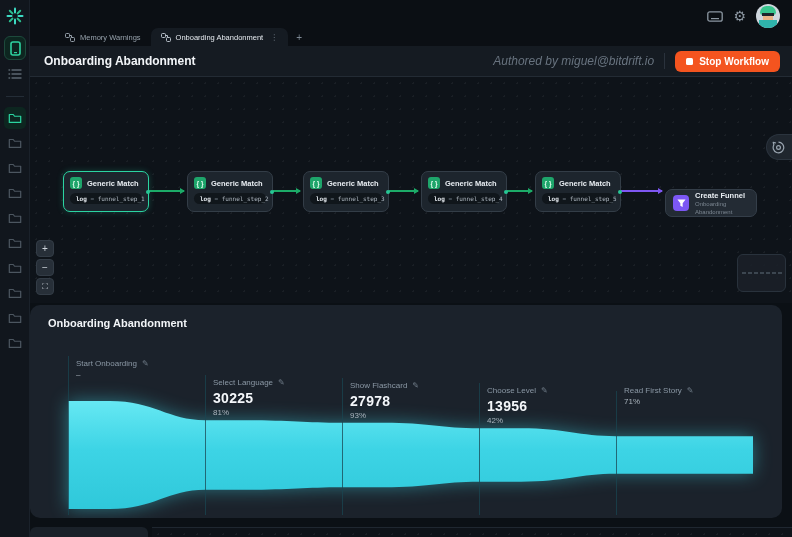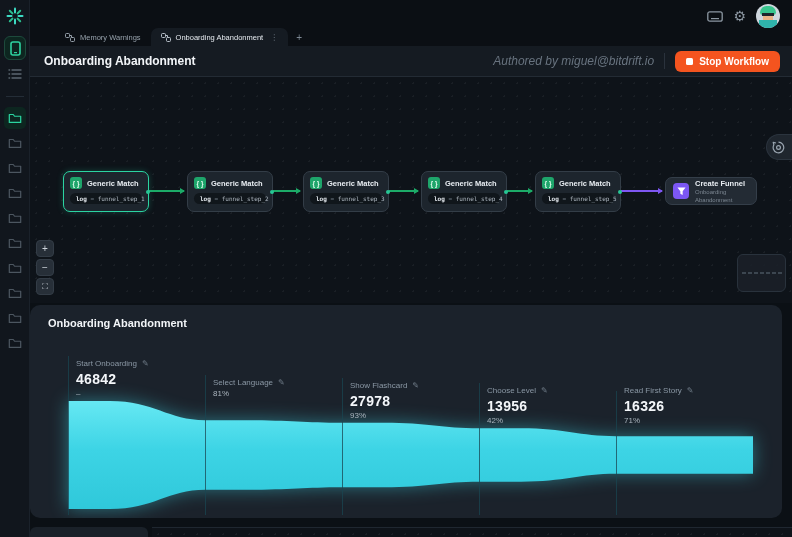--- a/index.html
+++ b/index.html
@@ -325,21 +325,21 @@
       <div class="node-port"></div>
         </div>
         <div class="node" style="left: 505px; top: 94px;">
           <div class="node-head">
         <div class="node-chip">{ }</div>
         <div class="node-title">Generic Match</div>
           </div>
       <div class="node-pill"><b>log</b> <span class="op">=</span> funnel_step_5</div>
       <div class="node-port"></div>
         </div>
-        <div class="node-funnel" style="left: 635px; top: 100px; justify-content: center;">
+        <div class="node-funnel" style="left: 635px; top: 112px; justify-content: center;">
           <div class="funnel-chip">
         <svg width="9" height="9" viewBox="0 0 10 10">
               <path d="M0.5 0.5 h9 l-3.2 4.2 v4.3 l-2.6 -1.6 v-2.7 z" fill="#fff"></path>
             </svg>
           </div>
       <div>
             <div class="nf-title">Create Funnel</div>
             <div class="nf-sub">Onboarding Abandonment</div>
           </div>
         </div>
@@ -378,29 +378,29 @@
     </linearGradient>
           </defs>
           <path d="M38,96.0 L80,96.0 C124,96.0 138,115.2 175,115.2 L217,115.2 C261,115.2 275,117.7 312,117.7 L354,117.7 C398,117.7 412,123.3 449,123.3 L491,123.3 C535,123.3 549,131.2 586,131.2 L628,131.2 C672,131.2 686,131.2 723,131.2 L723,168.8 C686,168.8 672,168.8 628,168.8 L586,168.8 C549,168.8 535,176.7 491,176.7 L449,176.7 C412,176.7 398,182.3 354,182.3 L312,182.3 C275,182.3 261,184.8 217,184.8 L175,184.8 C138,184.8 124,204.0 80,204.0 L38,204.0 Z" fill="url(#fg)"></path>
         </svg>
         <div class="step-divider" style="left: 38px; top: 51px; height: 159px; background: rgba(26, 70, 82, 0.75);"></div>
         <div class="step-block" style="left: 46px; top: 54px;">
           <div class="step-label-row">
         <span>Start Onboarding</span>
         <span class="pencil-icon">✎</span>
           </div>
-      <div class="step-value">46842</div>
       <div class="step-conv">–</div>
         </div>
         <div class="step-divider" style="left: 175px; top: 70.1563px; height: 139.844px; background: rgba(26, 70, 82, 0.75);"></div>
         <div class="step-block" style="left: 183px; top: 73.1563px;">
           <div class="step-label-row">
         <span>Select Language</span>
         <span class="pencil-icon">✎</span>
           </div>
+      <div class="step-value">30225</div>
       <div class="step-conv">81%</div>
         </div>
         <div class="step-divider" style="left: 312px; top: 72.7466px; height: 137.253px; background: rgba(26, 70, 82, 0.75);"></div>
         <div class="step-block" style="left: 320px; top: 75.7466px;">
           <div class="step-label-row">
         <span>Show Flashcard</span>
         <span class="pencil-icon">✎</span>
           </div>
       <div class="step-value">27978</div>
       <div class="step-conv">93%</div>
@@ -413,21 +413,20 @@
           </div>
       <div class="step-value">13956</div>
       <div class="step-conv">42%</div>
         </div>
         <div class="step-divider" style="left: 586px; top: 86.1792px; height: 123.821px; background: rgba(26, 70, 82, 0.75);"></div>
         <div class="step-block" style="left: 594px; top: 81px;">
           <div class="step-label-row">
         <span>Read First Story</span>
         <span class="pencil-icon">✎</span>
           </div>
-      <div class="step-value">16326</div>
       <div class="step-conv">71%</div>
         </div>
       </div>
   </div>
 
   <div id="bottom-left-panel"></div>
   <div id="bottom-right-strip"></div>
 </div>
 
 </body></html>

